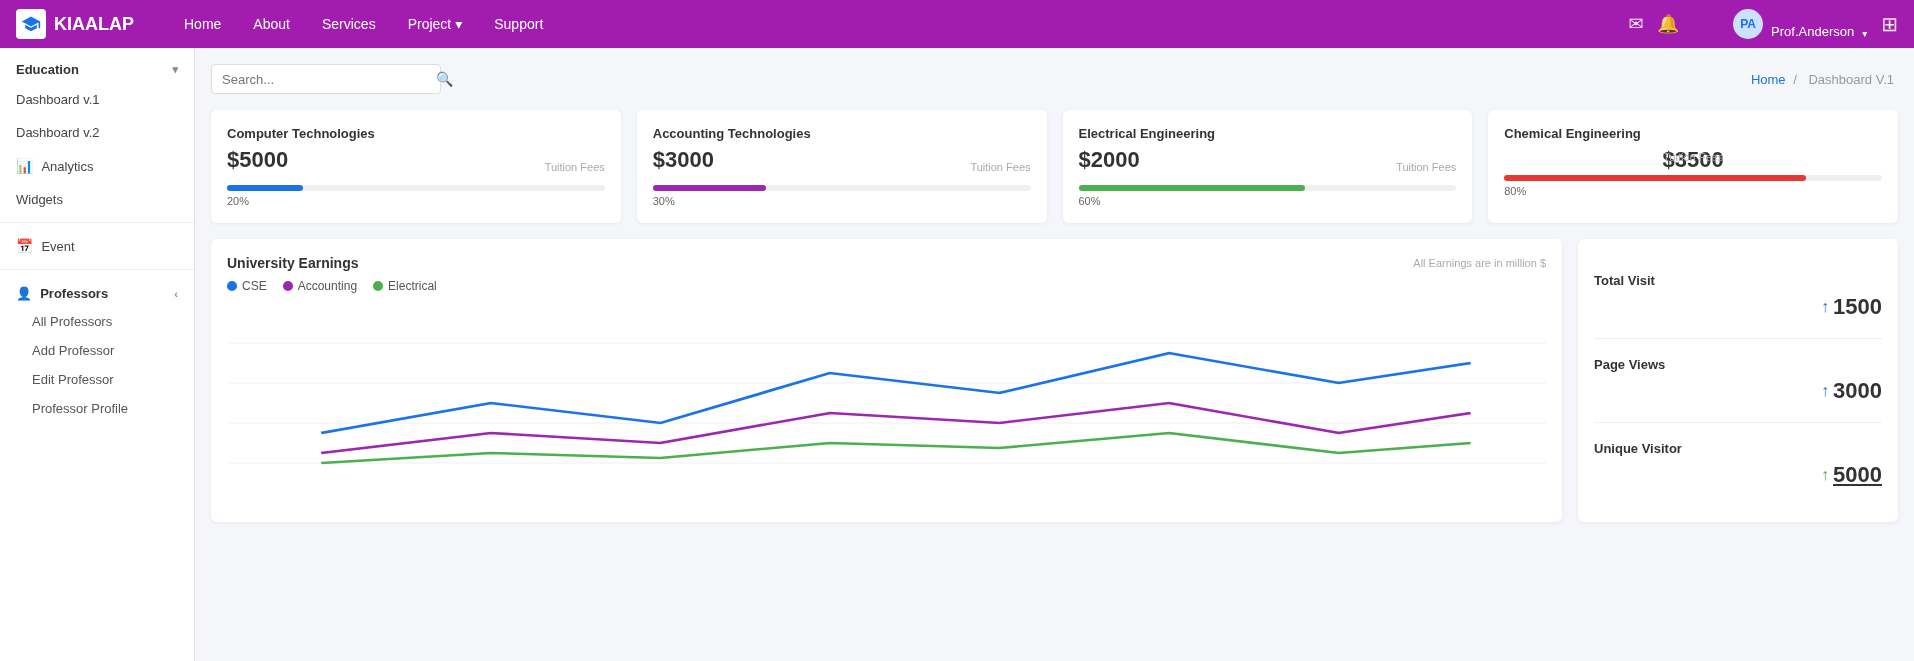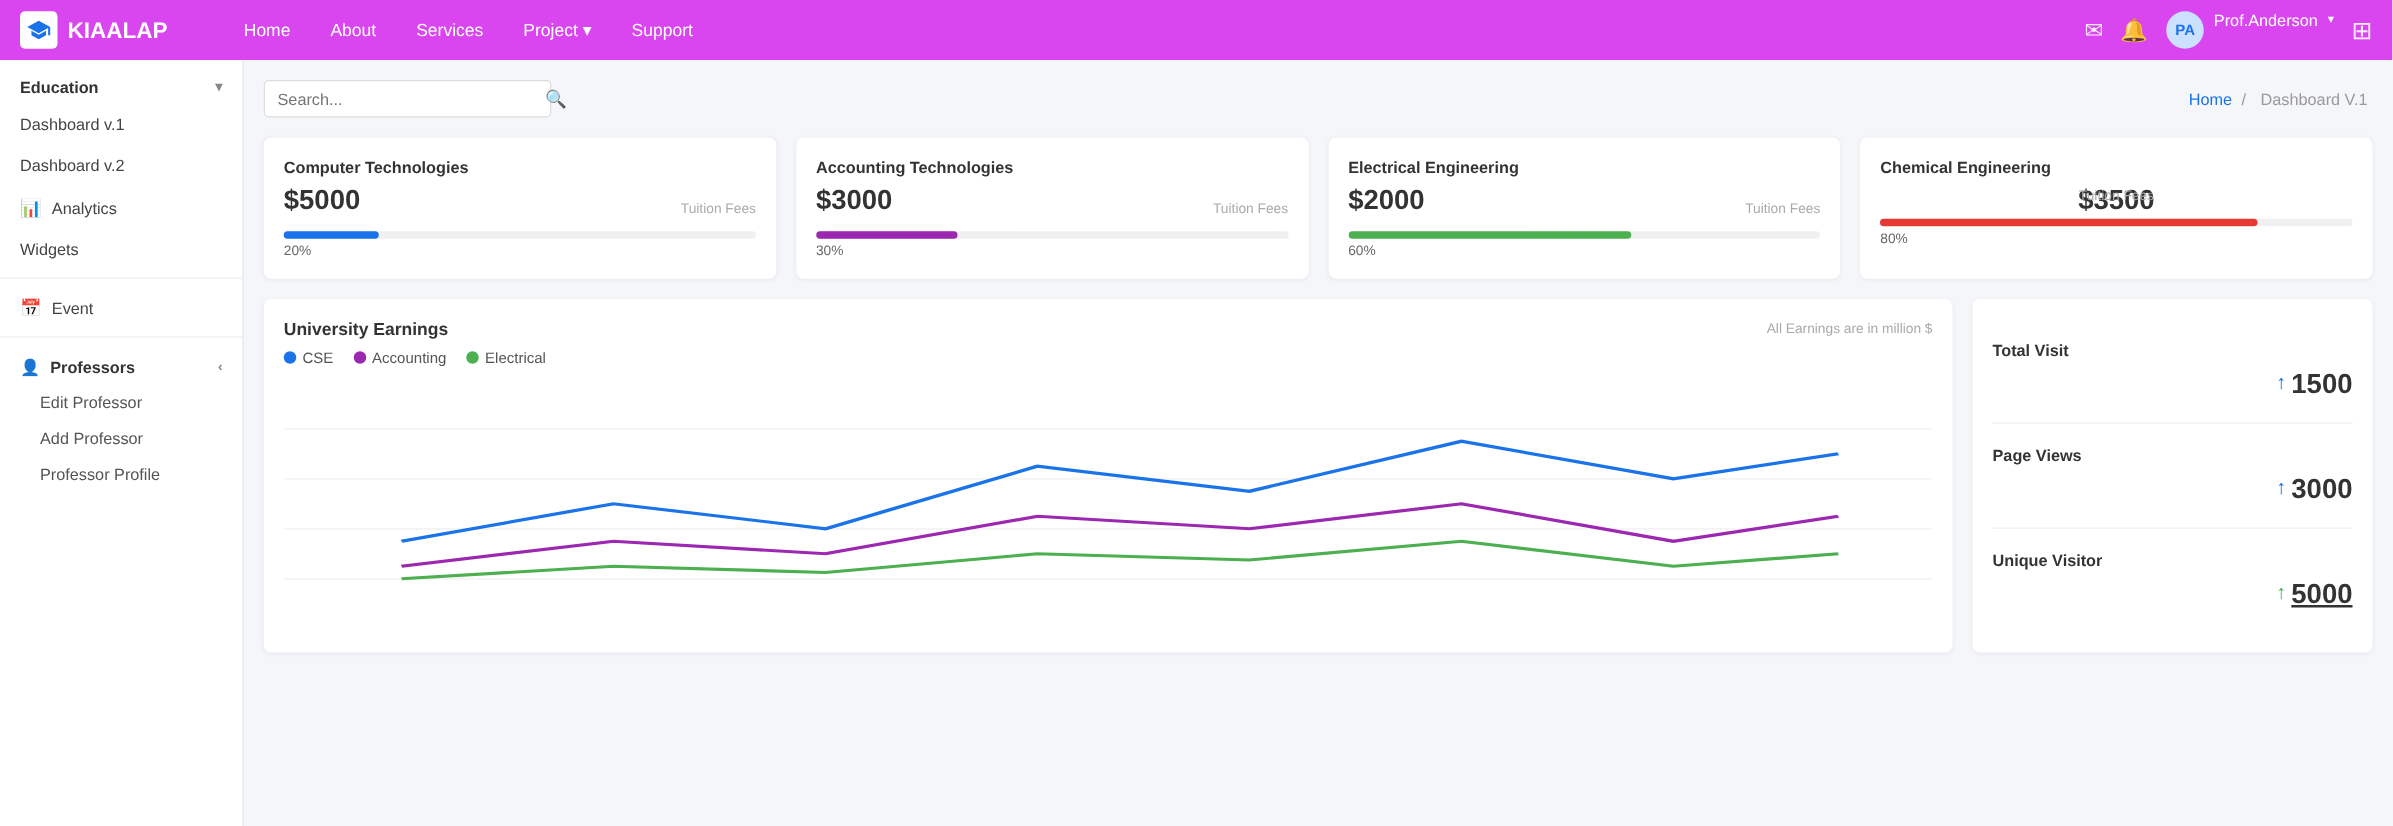--- a/index.html
+++ b/index.html
@@ -1,26 +1,26 @@
 <!DOCTYPE html>
 <html><head>
   <meta charset="utf-8">
   <style>
     * { margin: 0; padding: 0; box-sizing: border-box; }
     body { font-family: 'Segoe UI', Arial, sans-serif; background: #f4f6f9; color: #333; display: flex; flex-direction: column; height: 661px; overflow: hidden; }
 
     
     .topnav {
-      background: #d946ef;
+      background: #a21caf;
       height: 48px;
       display: flex;
       align-items: center;
       padding: 0 16px;
       flex-shrink: 0;
-      gap: 17px;
+      gap: 6px;
     }
     .topnav-brand {
       display: flex; align-items: center; gap: 8px;
       color: #fff; font-weight: 700; font-size: 18px;
       margin-right: 30px; text-decoration: none;
     }
     .topnav-brand .logo-icon {
       width: 30px; height: 30px; background: #fff; border-radius: 4px;
       display: flex; align-items: center; justify-content: center;
     }
@@ -31,22 +31,22 @@
       padding: 6px 14px; border-radius: 4px;
     }
     .topnav-links .project-link { display: flex; align-items: center; gap: 4px; }
     .topnav-right { display: flex; align-items: center; gap: 14px; margin-left: auto; }
     .topnav-right .icon-btn {
       color: #fff; font-size: 18px; cursor: pointer; opacity: 0.9;
       background: none; border: none; display: flex; align-items: center;
     }
     .topnav-right .grid-btn { font-size: 20px; }
     .user-menu {
-      display: flex; align-items: flex-start; gap: 8px;
-      color: #fff; font-size: 13px; cursor: pointer;
+      display: flex; align-items: flex-end; gap: 8px;
+      color: #fff; font-size: 13px; cursor: pointer; margin-left: 39px;
     }
     .user-avatar {
       width: 30px; height: 30px; border-radius: 50%;
       background: #cce0ff; display: flex; align-items: center;
       justify-content: center; font-size: 12px; color: #1a73e8; font-weight: 600;
     }
 
     
     .body-wrap { display: flex; flex: 1; overflow: hidden; }
 
@@ -200,24 +200,27 @@
     </div>
     <div class="sidebar-divider"></div>
     <div class="professors-header">
       <div style="display:flex;align-items:center;gap:8px;">
         <span>👤</span>
         <span>Professors</span>
       </div>
       <span class="arrow">‹</span>
     </div>
     <div class="sidebar-sub-item">
-      <span>Edit Professor</span>
+      <span>All Professors</span>
     </div>
     <div class="sidebar-sub-item">
       <span>Add Professor</span>
+    </div>
+    <div class="sidebar-sub-item">
+      <span>Edit Professor</span>
     </div>
     <div class="sidebar-sub-item">
       <span>Professor Profile</span>
     </div>
   </aside>
 
   <main class="main-content">
 
     <div class="top-bar">
       <div class="search-wrap">

